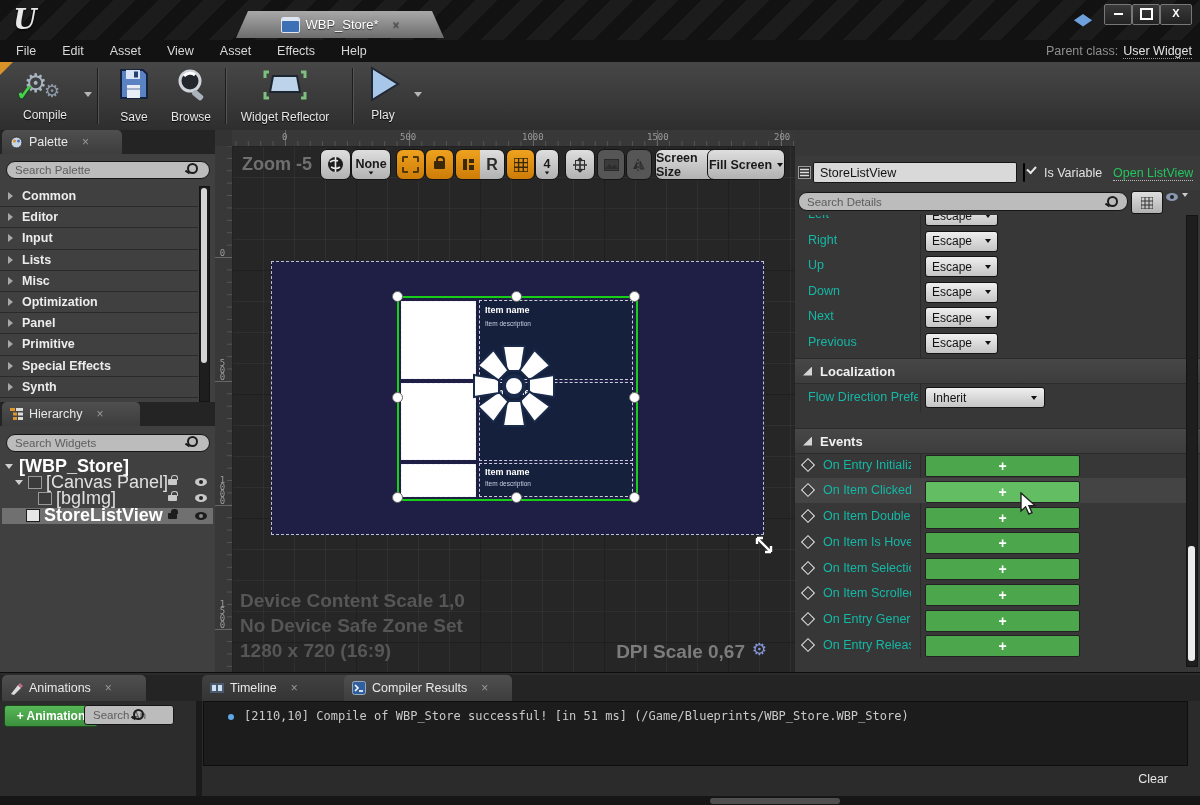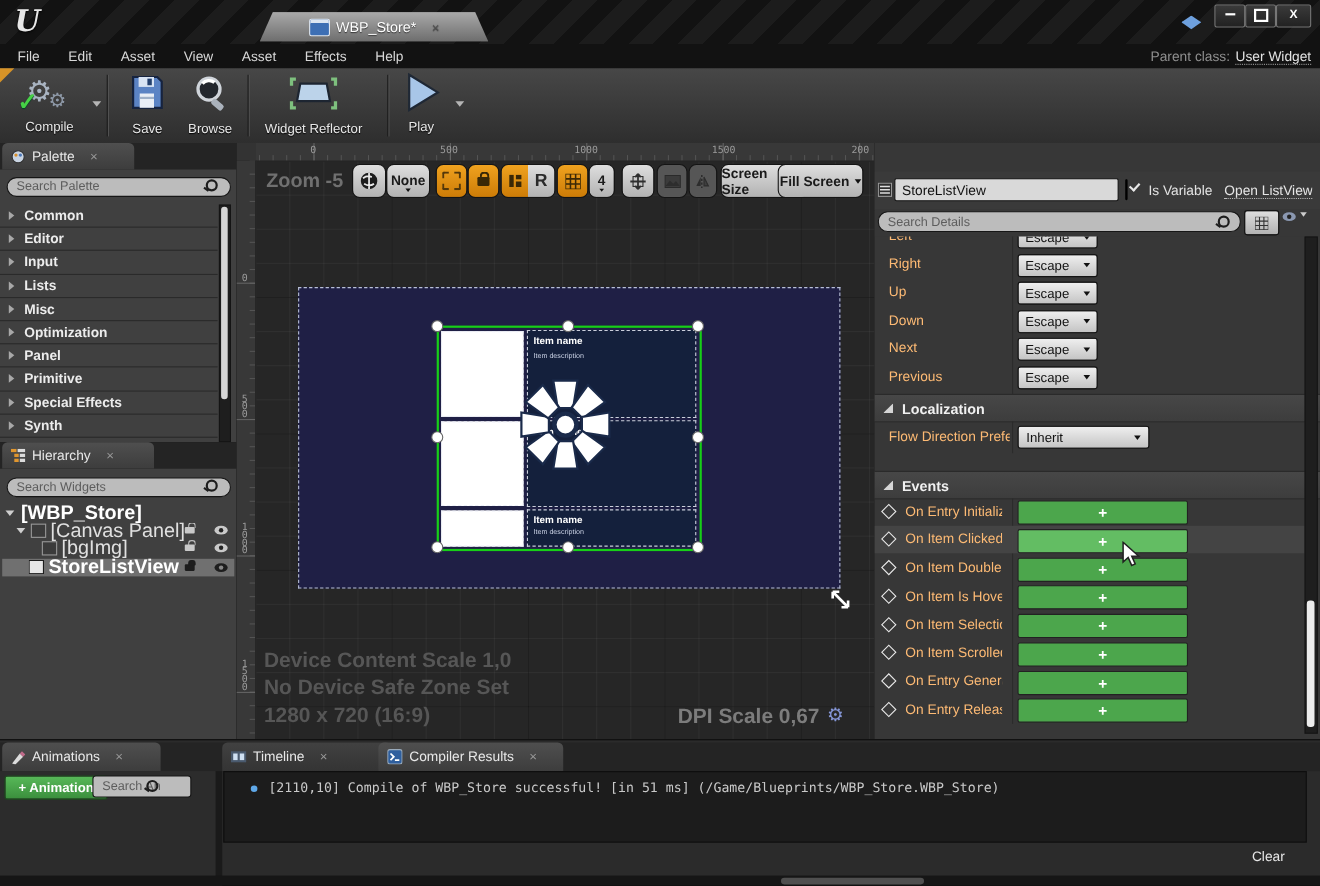--- a/index.html
+++ b/index.html
@@ -113,21 +113,21 @@
   .itemdesc{font-size:6.5px;color:#c7cfe2;}
   .statustxt{font-size:19px;font-weight:bold;color:#565656;line-height:25px;}
   .dpitxt{font-size:19px;font-weight:bold;color:#7c7c7c;}
 
   
   .details{left:795px;top:130px;width:405px;height:542px;background:#373737;overflow:hidden;}
   .fieldlight{background:linear-gradient(#efefef,#c4c4c4);border:1px solid #141414;border-radius:3px;
     color:#111;font-size:12px;display:flex;align-items:center;}
   .chk{width:14px;height:14px;background:#242424;border:1px solid #000;border-radius:2px;position:relative;}
   .chk::after{content:'';position:absolute;left:3px;top:2px;width:7px;height:4px;border-left:2px solid #e8e8e8;border-bottom:2px solid #e8e8e8;transform:rotate(-48deg);}
-  .dlabel{font-size:12.5px;color:#fdba74;white-space:nowrap;overflow:hidden;}
+  .dlabel{font-size:12.5px;color:#14b8a6;white-space:nowrap;overflow:hidden;}
   .ghdr{background:linear-gradient(#474747,#3d3d3d);border-top:1px solid #2a2a2a;border-bottom:1px solid #2c2c2c;
     display:flex;align-items:center;font-size:13px;font-weight:bold;color:#f0f0f0;}
   .exp{width:9px;height:9px;background:#d5d5d5;clip-path:polygon(100% 0,100% 100%,0 100%);margin:0 8px 0 8px;}
   .diamond{width:8px;height:8px;border:1.5px solid #e8e8e8;background:#3a3a3a;transform:rotate(45deg);flex:none;}
   .erow{position:absolute;left:0;width:391px;height:25px;display:flex;align-items:center;}
   .plusbtn{position:absolute;left:130px;top:3px;width:153px;height:20px;background:#4ca64c;border:1px solid #222;
     border-radius:2px;color:#fff;font-weight:bold;font-size:14px;display:flex;align-items:center;justify-content:center;line-height:18px;}
   .coldiv{position:absolute;left:125px;width:1px;background:#2b2b2b;}
   .namefield{background:#d9d9d9;border:1px solid #161616;border-radius:2px;color:#111;font-size:12.5px;
     padding:0 6px;outline:none;font-family:"Liberation Sans",sans-serif;}
@@ -535,21 +535,21 @@
   <div class="abs details">
 
     <div class="abs" style="left:0;top:26px;width:405px;height:34px;background:#3a3a3a;border-bottom:1px solid #2a2a2a;">
       <svg class="abs" style="left:3px;top:10px;" width="13" height="13" viewBox="0 0 13 13">
         <rect x="0.5" y="0.5" width="12" height="12" fill="#2e2e2e" stroke="#999"></rect>
         <path d="M2 3.5 h9 M2 6.5 h9 M2 9.5 h9" stroke="#ddd" stroke-width="1.4"></path>
       </svg>
       <input class="abs namefield" style="left: 18px; top: 6px; width: 190px; height: 19px;" value="StoreListView">
       <span class="abs chk" style="left:228px;top:8px;"></span>
       <span class="abs dlabel" style="left:249px;top:10px;color:#e3e3e3;">Is Variable</span>
-      <span class="abs dlabel" style="left:318px;top:10px;color:#e5e5e5;border-bottom:1px dotted #bbb;">Open ListView</span>
+      <span class="abs dlabel" style="left:318px;top:10px;color:#22c55e;border-bottom:1px dotted #bbb;">Open ListView</span>
     </div>
 
     <div class="abs" style="left:0;top:60px;width:405px;height:25px;background:#373737;">
       <input class="srch" style="position: absolute; left: 3px; top: 2px; width: 300px; height: 17px;" placeholder="Search Details">
       <span class="mag" style="left:312px;top:6px;"></span>
       <span class="abs pill" style="left:336px;top:1px;width:30px;height:21px;border-radius:3px;">
         <svg width="12" height="12" viewBox="0 0 12 12">
           <path d="M0 0 h12 v12 h-12 z M0 4 h12 M0 8 h12 M4 0 v12 M8 0 v12" stroke="#333" fill="none"></path>
         </svg>
       </span>

